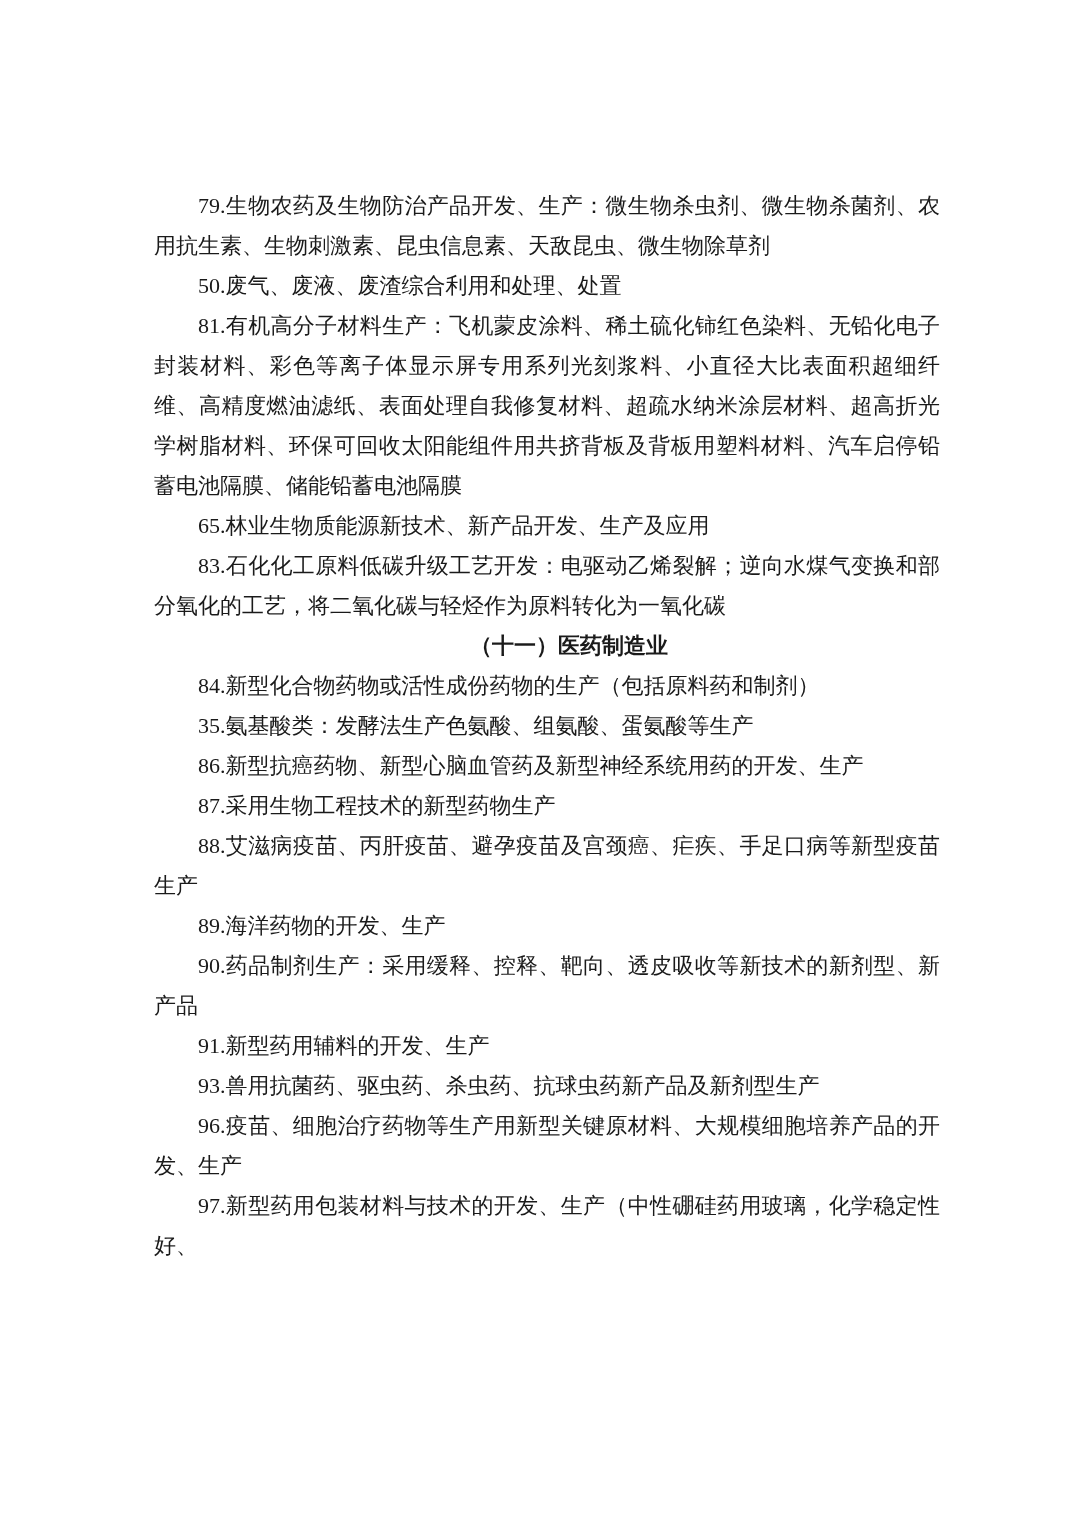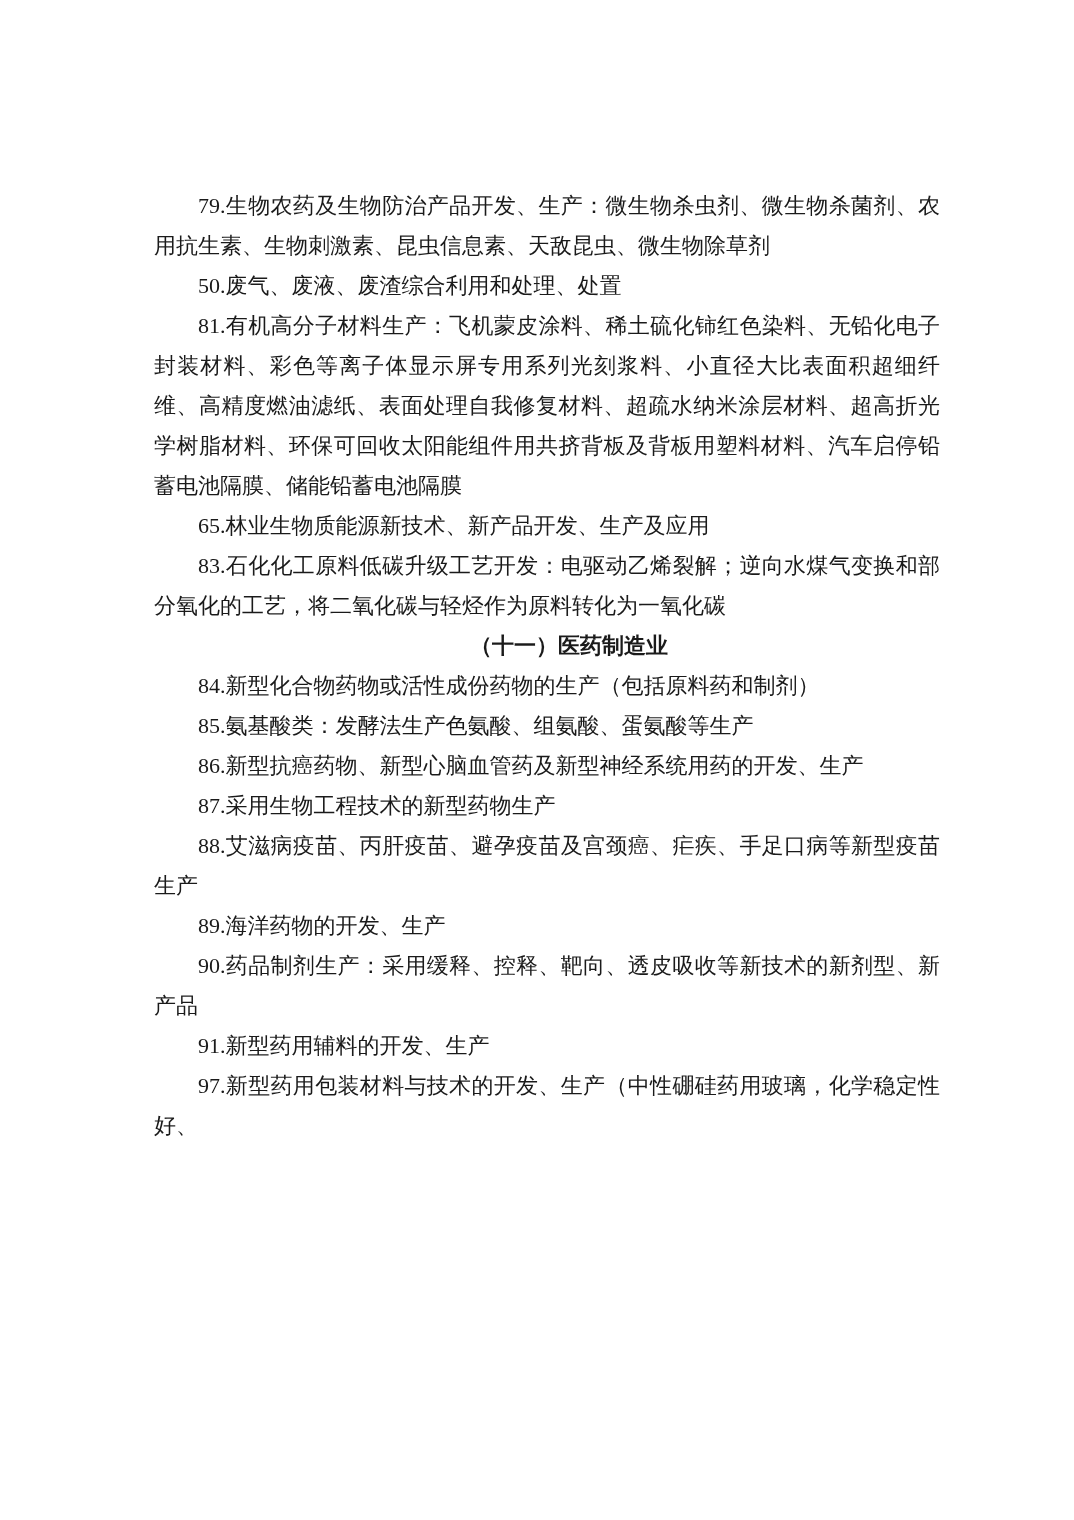--- a/index.html
+++ b/index.html
@@ -39,21 +39,23 @@
 <body style="background: rgb(255, 255, 255);">
 
 <div class="doc-page" style="color: rgb(26, 26, 26);">
     <p class="para">79.生物农药及生物防治产品开发、生产：微生物杀虫剂、微生物杀菌剂、农用抗生素、生物刺激素、昆虫信息素、天敌昆虫、微生物除草剂</p>
     <p class="para">50.废气、废液、废渣综合利用和处理、处置</p>
     <p class="para">81.有机高分子材料生产：飞机蒙皮涂料、稀土硫化铈红色染料、无铅化电子封装材料、彩色等离子体显示屏专用系列光刻浆料、小直径大比表面积超细纤维、高精度燃油滤纸、表面处理自我修复材料、超疏水纳米涂层材料、超高折光学树脂材料、环保可回收太阳能组件用共挤背板及背板用塑料材料、汽车启停铅蓄电池隔膜、储能铅蓄电池隔膜</p>
     <p class="para">65.林业生物质能源新技术、新产品开发、生产及应用</p>
     <p class="para">83.石化化工原料低碳升级工艺开发：电驱动乙烯裂解；逆向水煤气变换和部分氧化的工艺，将二氧化碳与轻烃作为原料转化为一氧化碳</p>
     <p class="para heading">（十一）医药制造业</p>
     <p class="para">84.新型化合物药物或活性成份药物的生产（包括原料药和制剂）</p>
-    <p class="para">85.氨基酸类：发酵法生产色氨酸、组氨酸、蛋氨酸等生产</p>
+    <p class="para">35.氨基酸类：发酵法生产色氨酸、组氨酸、蛋氨酸等生产</p>
     <p class="para">86.新型抗癌药物、新型心脑血管药及新型神经系统用药的开发、生产</p>
     <p class="para">87.采用生物工程技术的新型药物生产</p>
     <p class="para">88.艾滋病疫苗、丙肝疫苗、避孕疫苗及宫颈癌、疟疾、手足口病等新型疫苗生产</p>
     <p class="para">89.海洋药物的开发、生产</p>
     <p class="para">90.药品制剂生产：采用缓释、控释、靶向、透皮吸收等新技术的新剂型、新产品</p>
     <p class="para">91.新型药用辅料的开发、生产</p>
+    <p class="para">93.兽用抗菌药、驱虫药、杀虫药、抗球虫药新产品及新剂型生产</p>
+    <p class="para">96.疫苗、细胞治疗药物等生产用新型关键原材料、大规模细胞培养产品的开发、生产</p>
     <p class="para">97.新型药用包装材料与技术的开发、生产（中性硼硅药用玻璃，化学稳定性好、</p>
   </div>
 
 </body></html>

